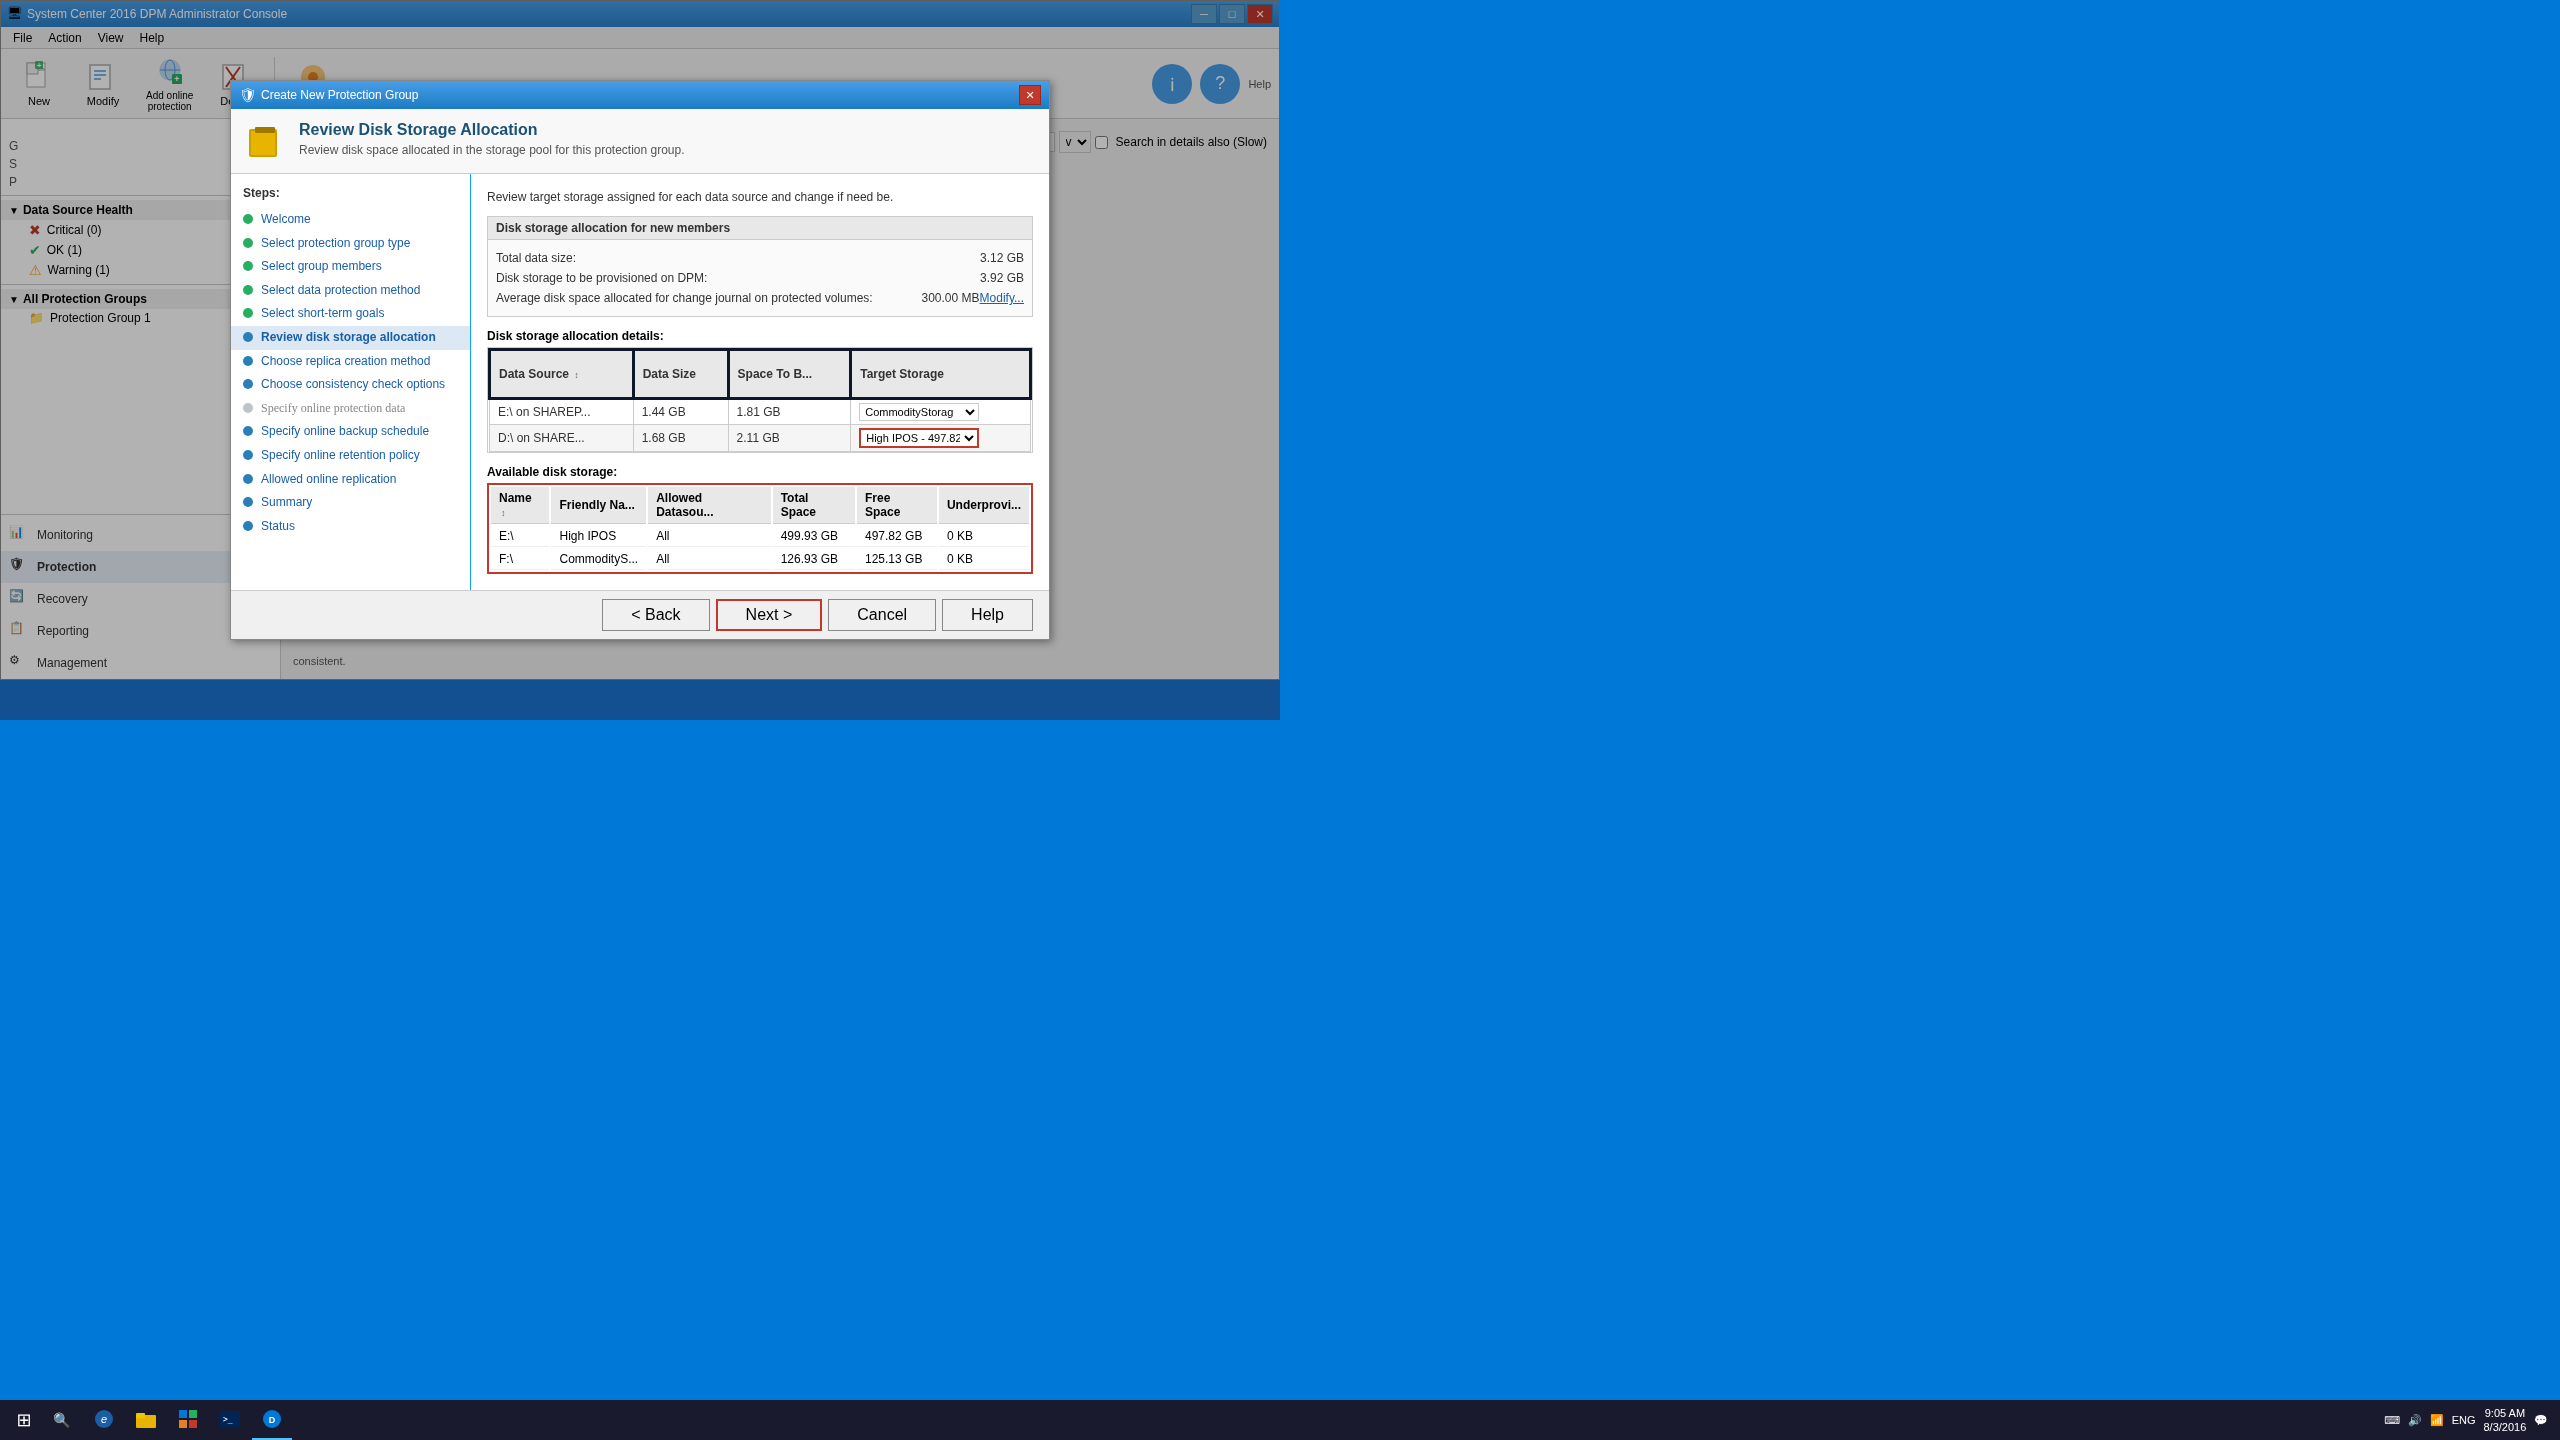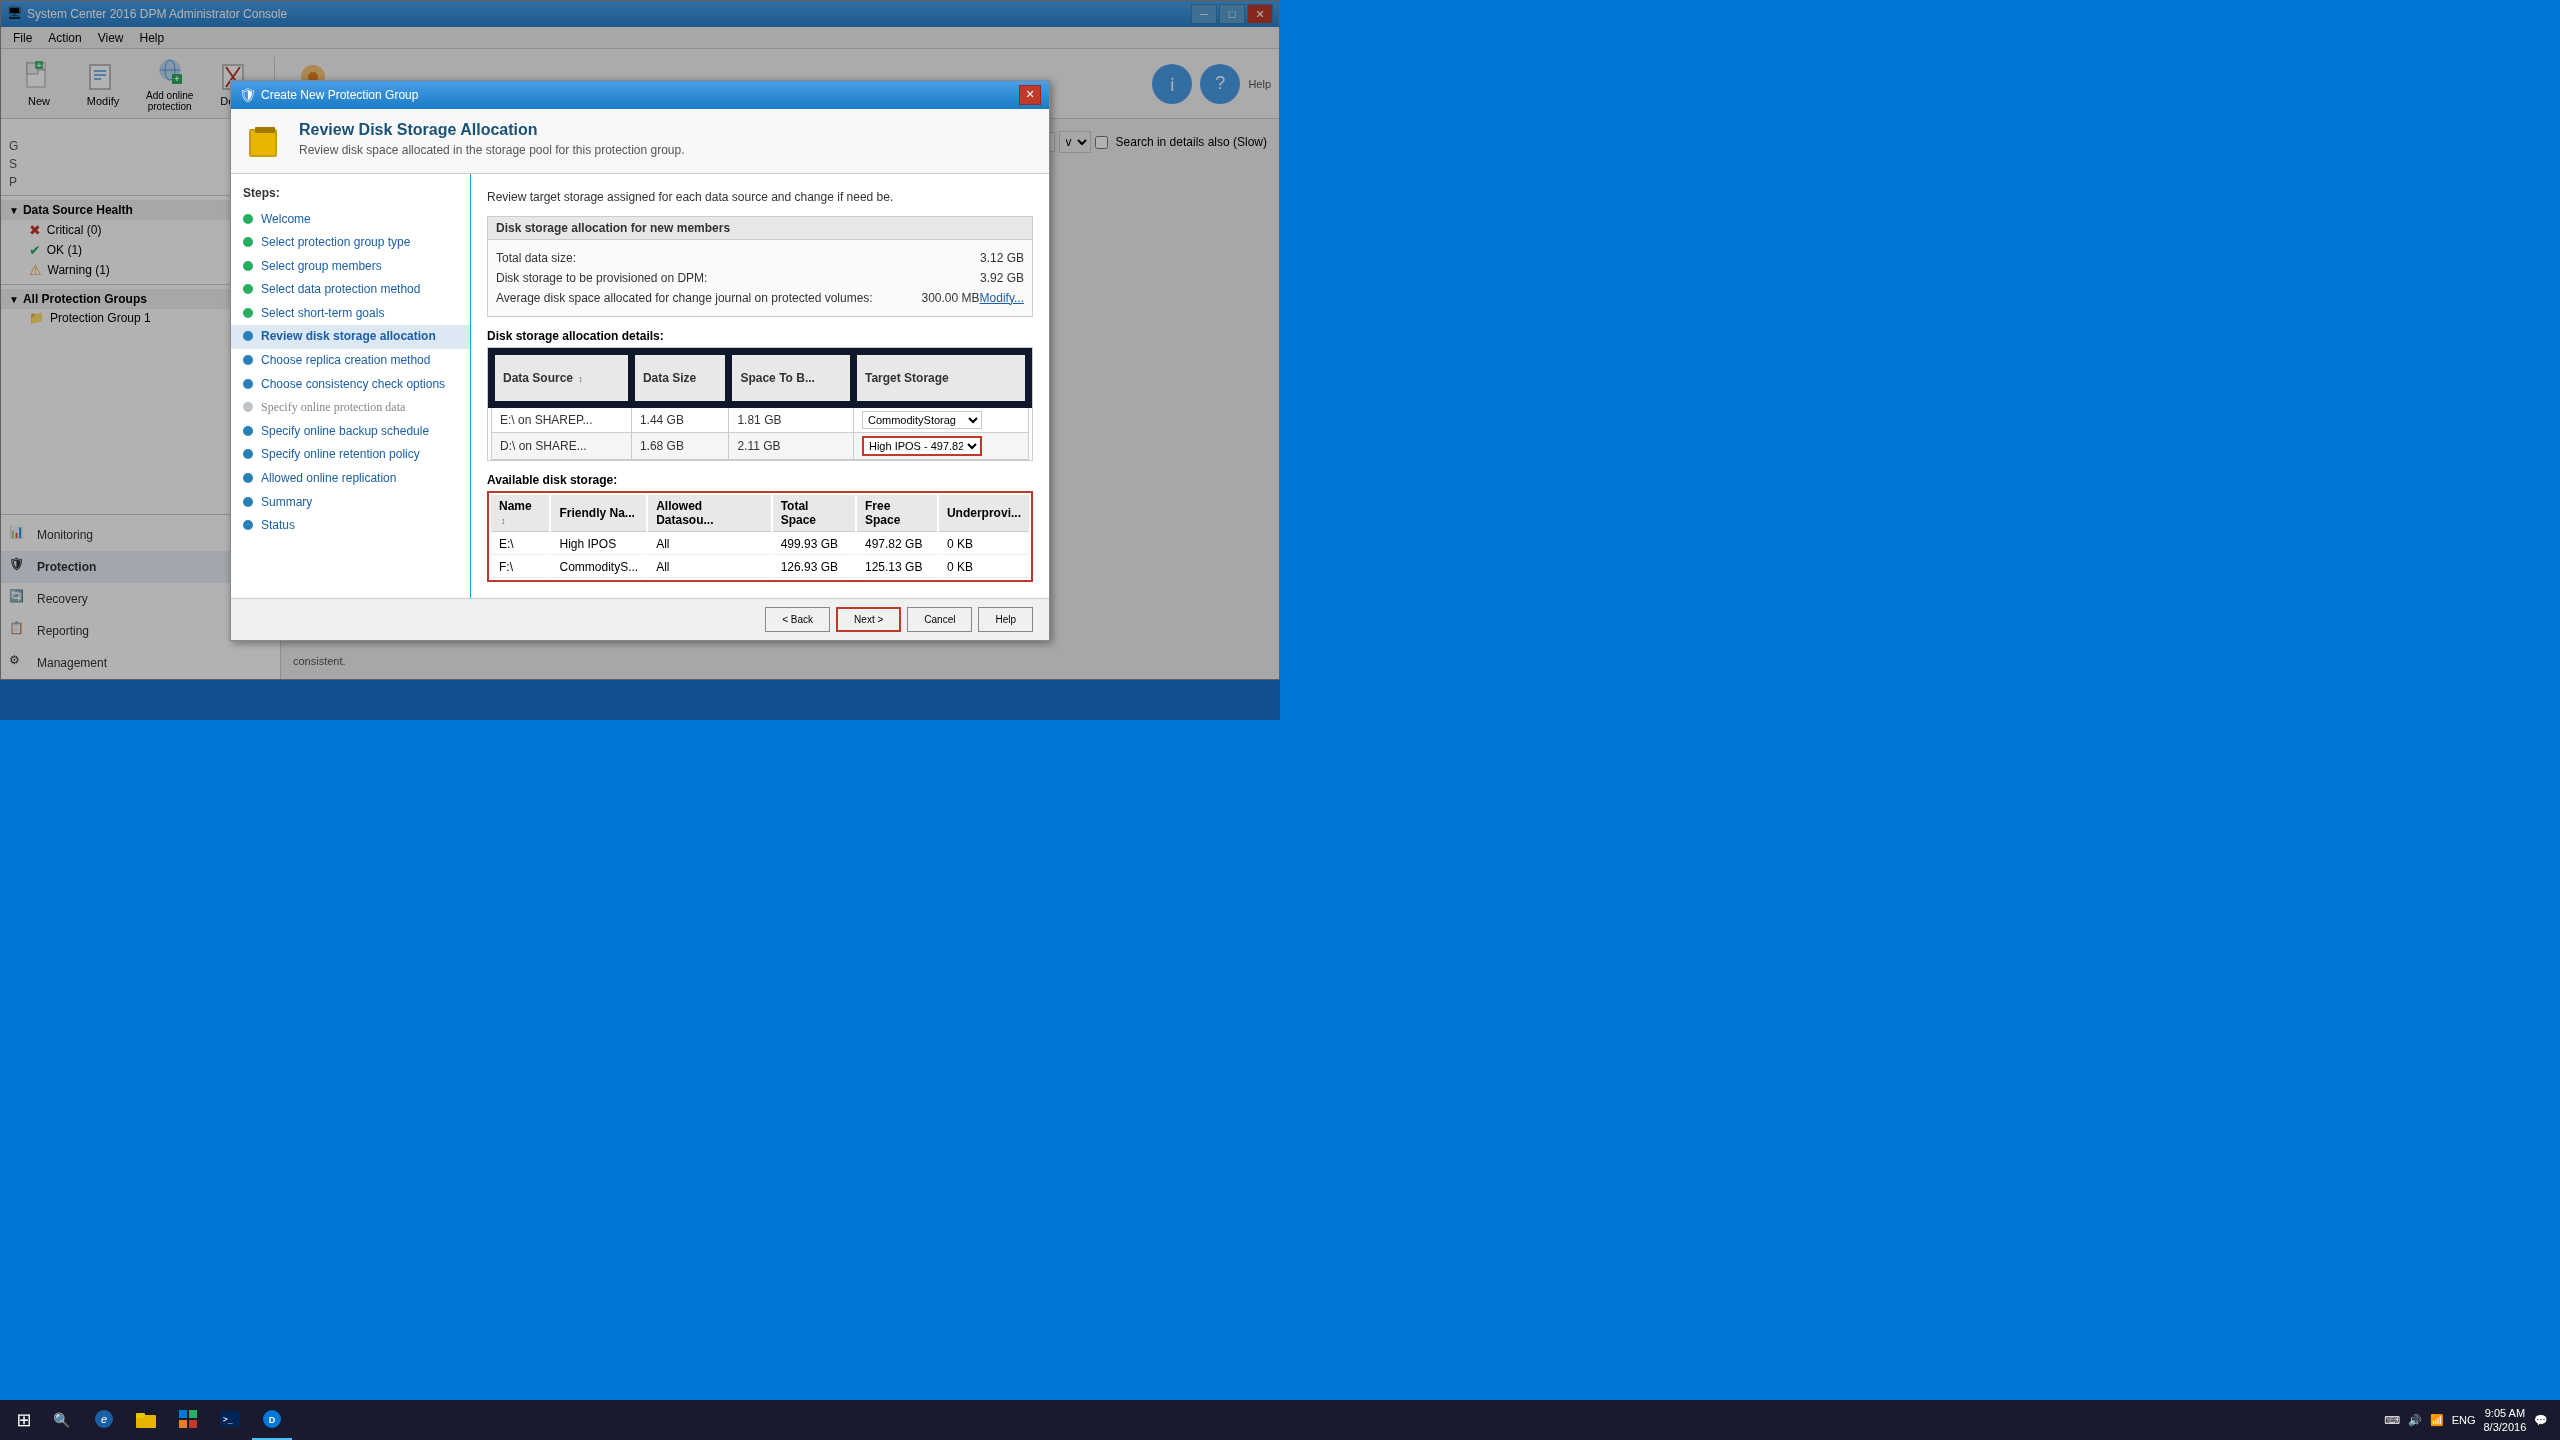--- a/index.html
+++ b/index.html
@@ -370,21 +370,21 @@
     .info-link { color: #1a5fa8; cursor: pointer; text-decoration: underline; margin-left: 0; font-size: 12px; }
 
     
     .data-table {
       width: 100%;
       border-collapse: collapse;
       font-size: 12px;
     }
     .data-table th {
       background: #e8e8e8;
-      border: 7px solid #0f172a;
+      border: 3px solid #0f172a;
       padding: 16px 8px;
       text-align: left;
       font-weight: bold;
       color: #333;
     }
     .data-table td {
       border: 1px solid #ccc;
       padding: 3px 8px;
       color: #333;
     }
@@ -421,22 +421,22 @@
     .modal-footer {
       padding: 8px 16px;
       border-top: 1px solid #ccc;
       display: flex;
       justify-content: flex-end;
       gap: 6px;
       background: #f0f0f0;
       flex-shrink: 0;
     }
     .btn {
-      padding: 5px 16px;
-      font-size: 10px;
+      padding: 5px 28px;
+      font-size: 16px;
       cursor: pointer;
       border: 1px solid #888;
       background: #f0f0f0;
     }
     .btn.primary {
       border: 2px solid #c0392b;
       background: #f0f0f0;
       font-weight: normal;
     }
 

